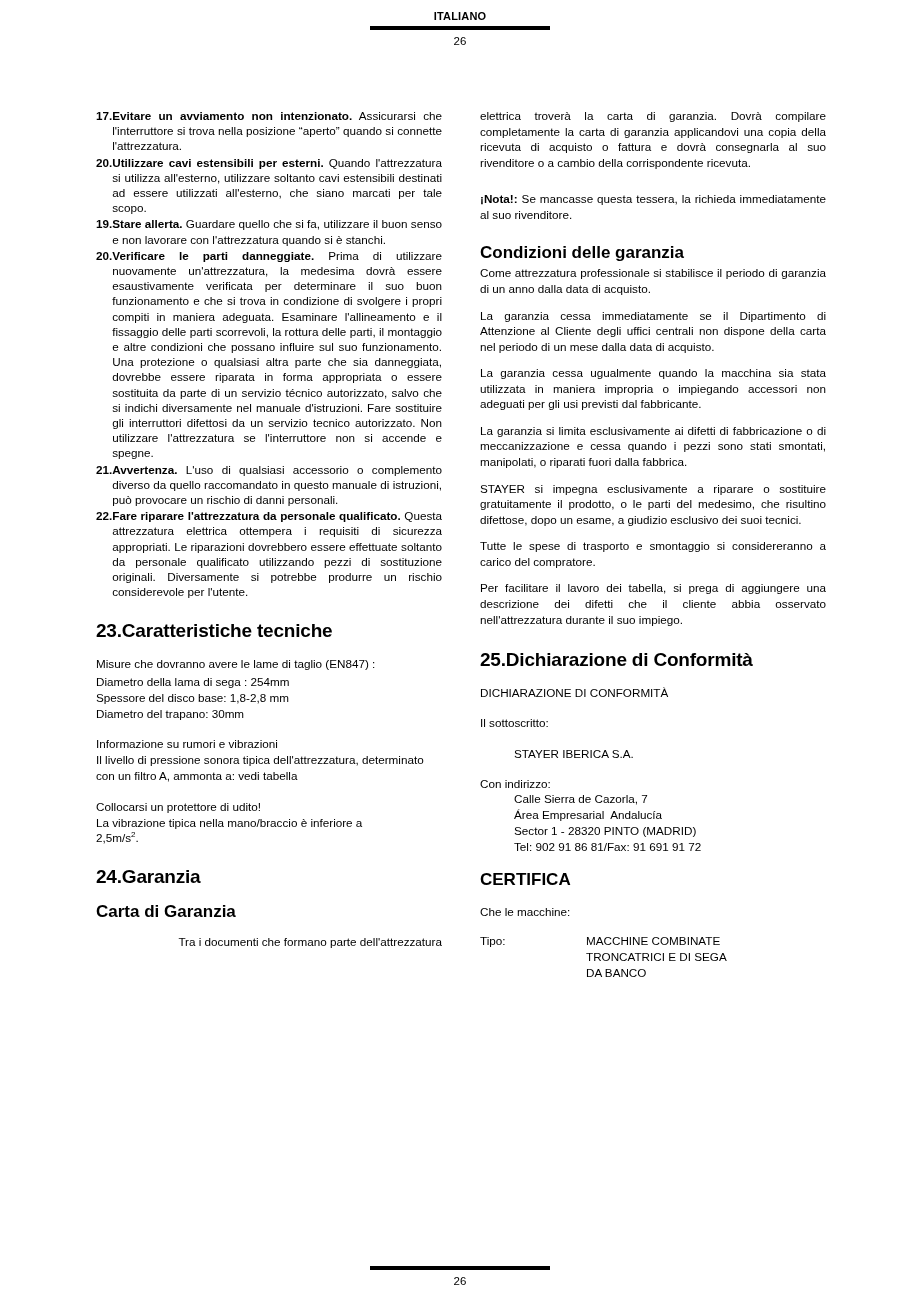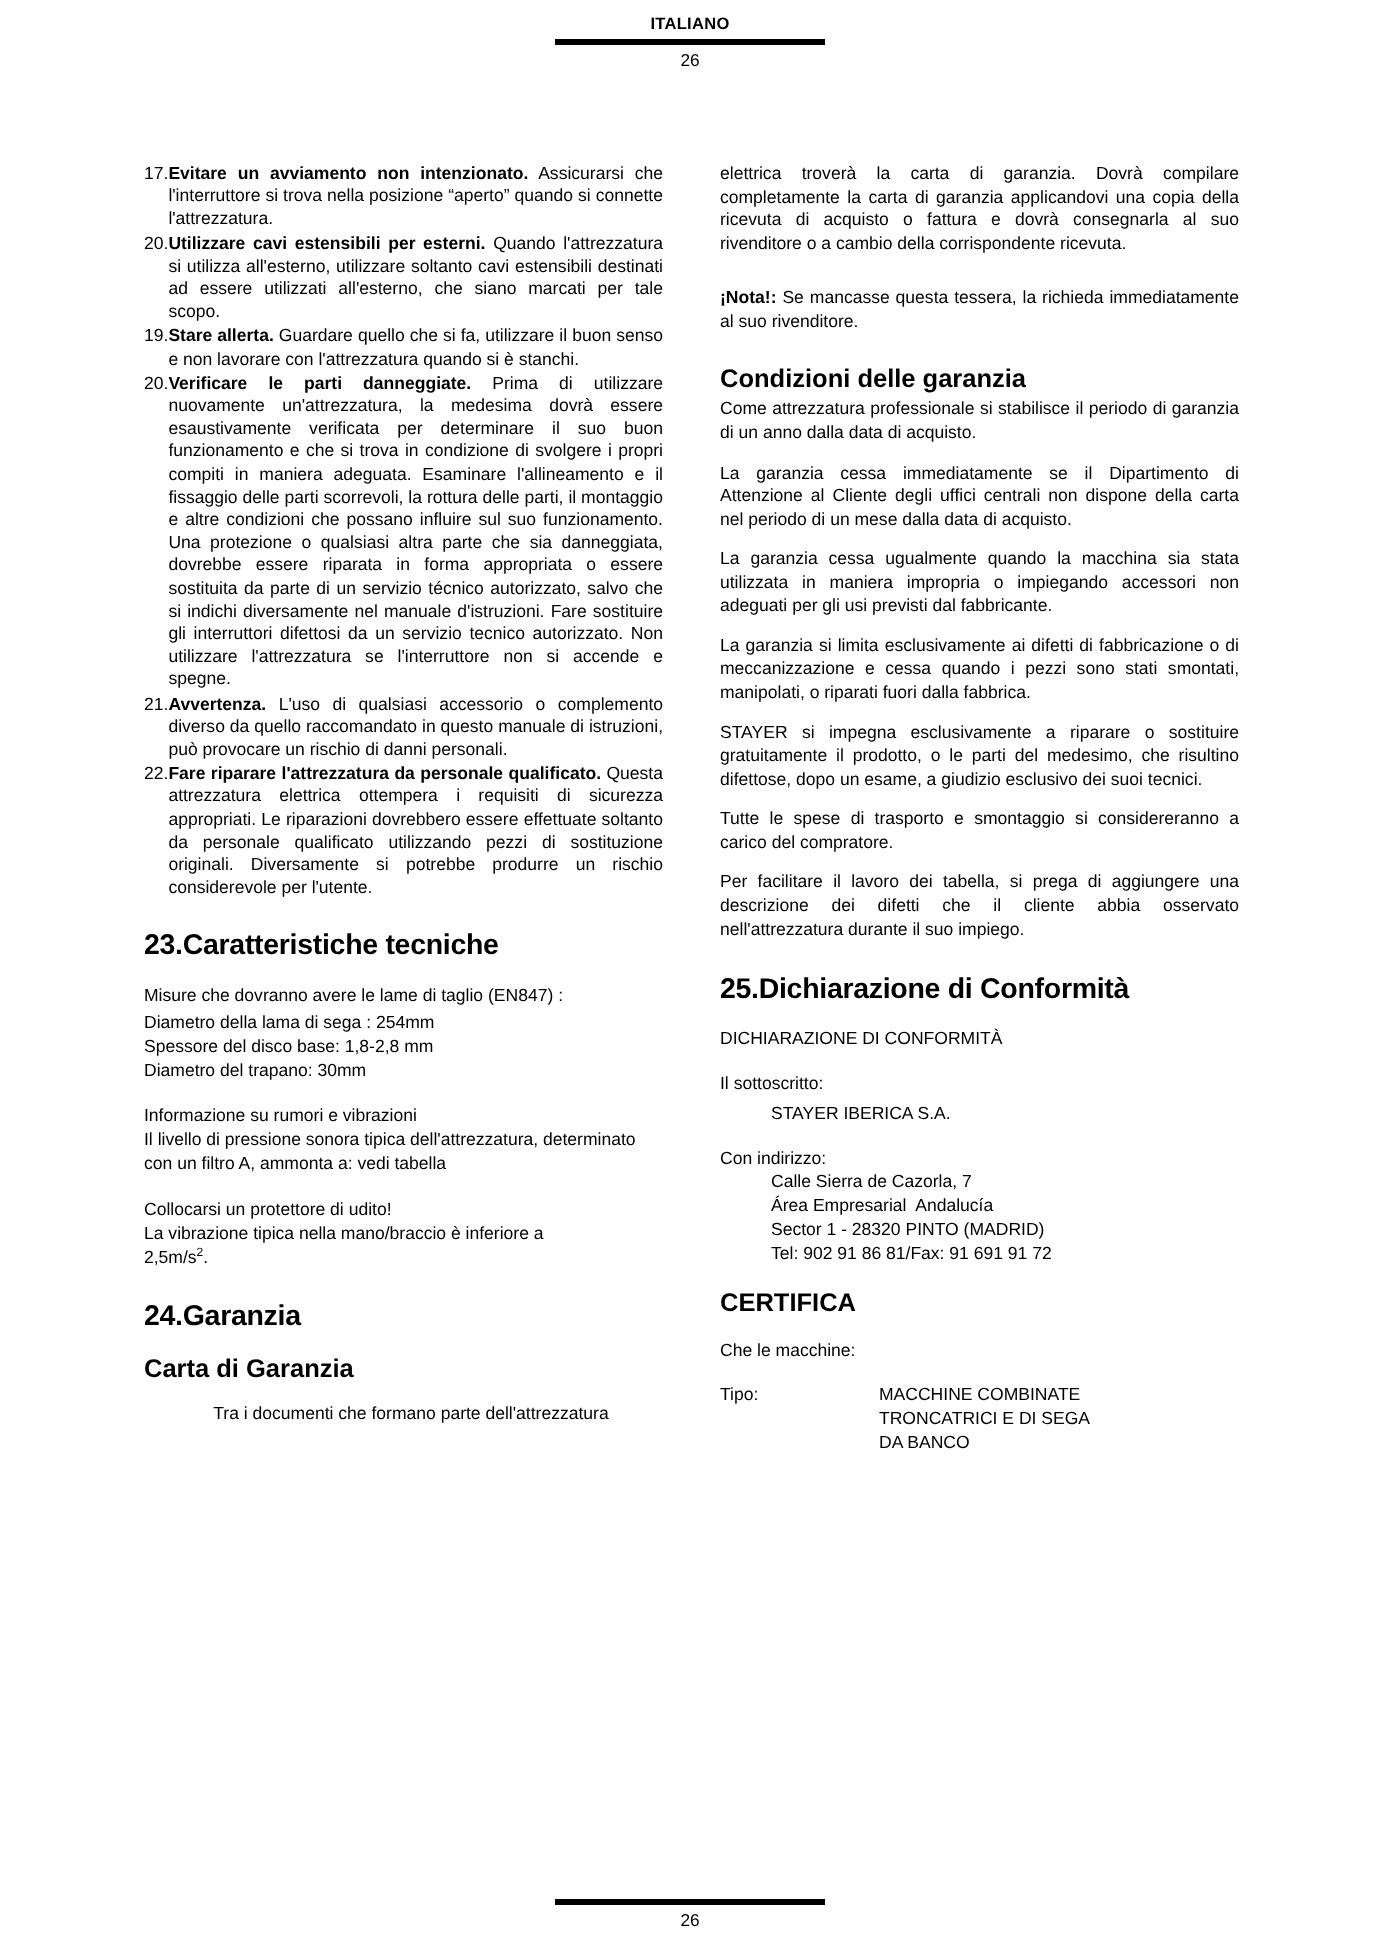--- a/index.html
+++ b/index.html
@@ -85,21 +85,21 @@
     padding: 0;
   }
   .li {
     display: flex;
     font-size: 11.7px;
     line-height: 1.30;
     text-align: justify;
     margin-bottom: 1px;
   }
   .li .num {
-    font-weight: normal;
+    font-weight: bold;
     white-space: nowrap;
     flex: 0 0 auto;
   }
   .li .body {
     flex: 1 1 auto;
     text-align: justify;
     text-justify: inter-word;
   }
   .li .body b {
     font-weight: bold;
@@ -116,21 +116,21 @@
     margin-top: 22px;
   }
 
   p.para {
     font-size: 11.7px;
     line-height: 1.33;
     margin: 0 0 11px 0;
     text-align: justify;
   }
   p.para.nojust {
-    text-align: center;
+    text-align: right;
   }
   p.para.nomargin {
     margin-bottom: 0;
   }
   .bold {
     font-weight: bold;
   }
   h3.sub {
     font-size: 17px;
     font-weight: bold;
@@ -256,21 +256,21 @@
       <p class="para">La garanzia cessa ugualmente quando la macchina sia stata utilizzata in maniera impropria o impiegando accessori non adeguati per gli usi previsti dal fabbricante.</p>
       <p class="para">La garanzia si limita esclusivamente ai difetti di fabbricazione o di meccanizzazione e cessa quando i pezzi sono stati smontati, manipolati, o riparati fuori dalla fabbrica.</p>
       <p class="para">STAYER si impegna esclusivamente a riparare o sostituire gratuitamente il prodotto, o le parti del medesimo, che risultino difettose, dopo un esame, a giudizio esclusivo dei suoi tecnici.</p>
       <p class="para">Tutte le spese di trasporto e smontaggio si considereranno a carico del compratore.</p>
       <p class="para">Per facilitare il lavoro dei tabella, si prega di aggiungere una descrizione dei difetti che il cliente abbia osservato nell'attrezzatura durante il suo impiego.</p>
 
       <h2 class="section tight">25.Dichiarazione di Conformità</h2>
 
       <p class="para nojust" style="margin-bottom:14px;">DICHIARAZIONE DI CONFORMITÀ</p>
 
-      <p class="para nojust" style="margin-bottom:5px;">Il sottoscritto:</p>
+      <p class="para nojust" style="margin-bottom:16px;">Il sottoscritto:</p>
 
       <p class="para nojust" style="padding-left:34px;margin-bottom:14px;">STAYER IBERICA S.A.</p>
 
       <p class="para nojust nomargin">Con indirizzo:</p>
 
       <div class="lines indent-block" style="padding-left:34px;">
         <div>Calle Sierra de Cazorla, 7</div>
         <div>Área Empresarial  Andalucía</div>
         <div>Sector 1 - 28320 PINTO (MADRID)</div>
         <div>Tel: 902 91 86 81/Fax: 91 691 91 72</div>

